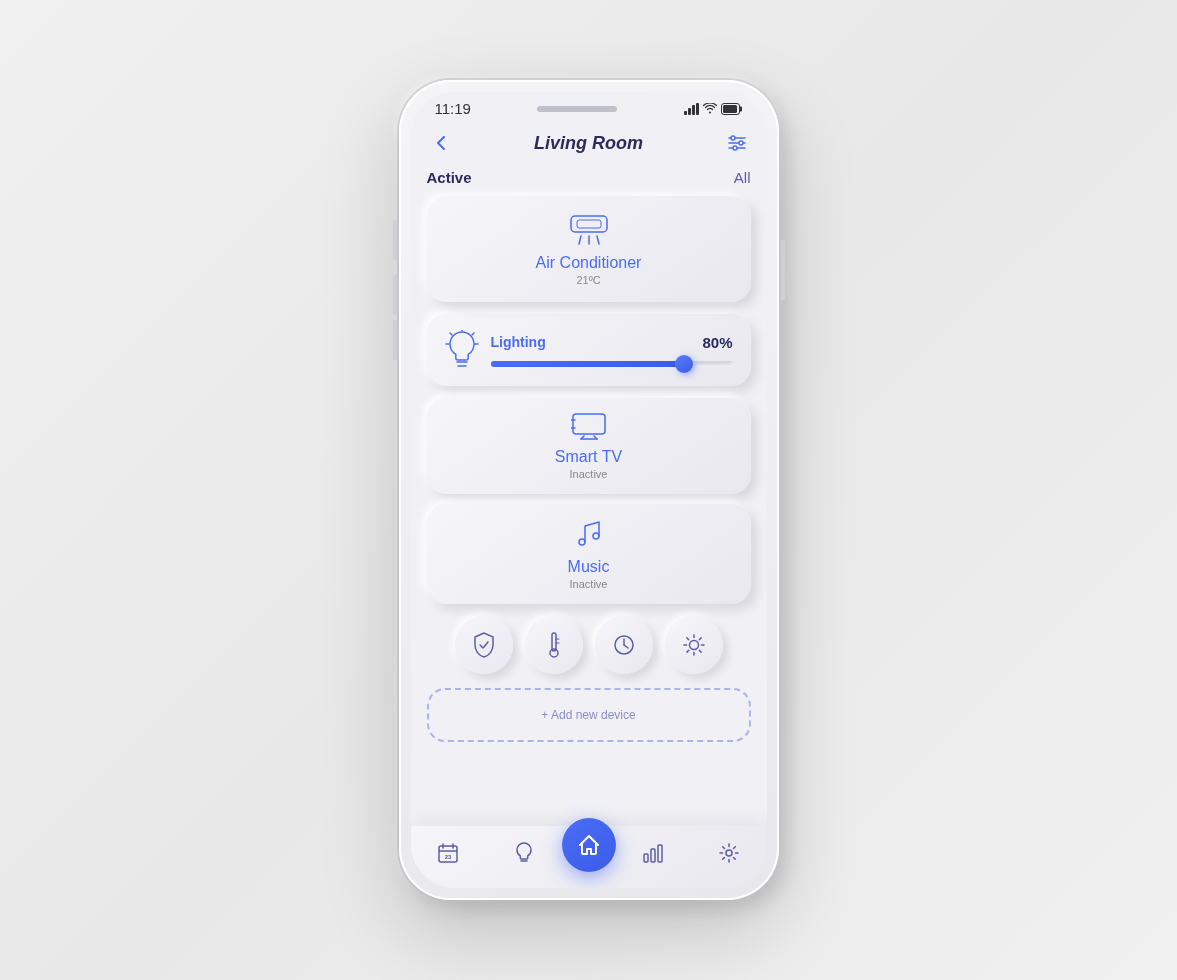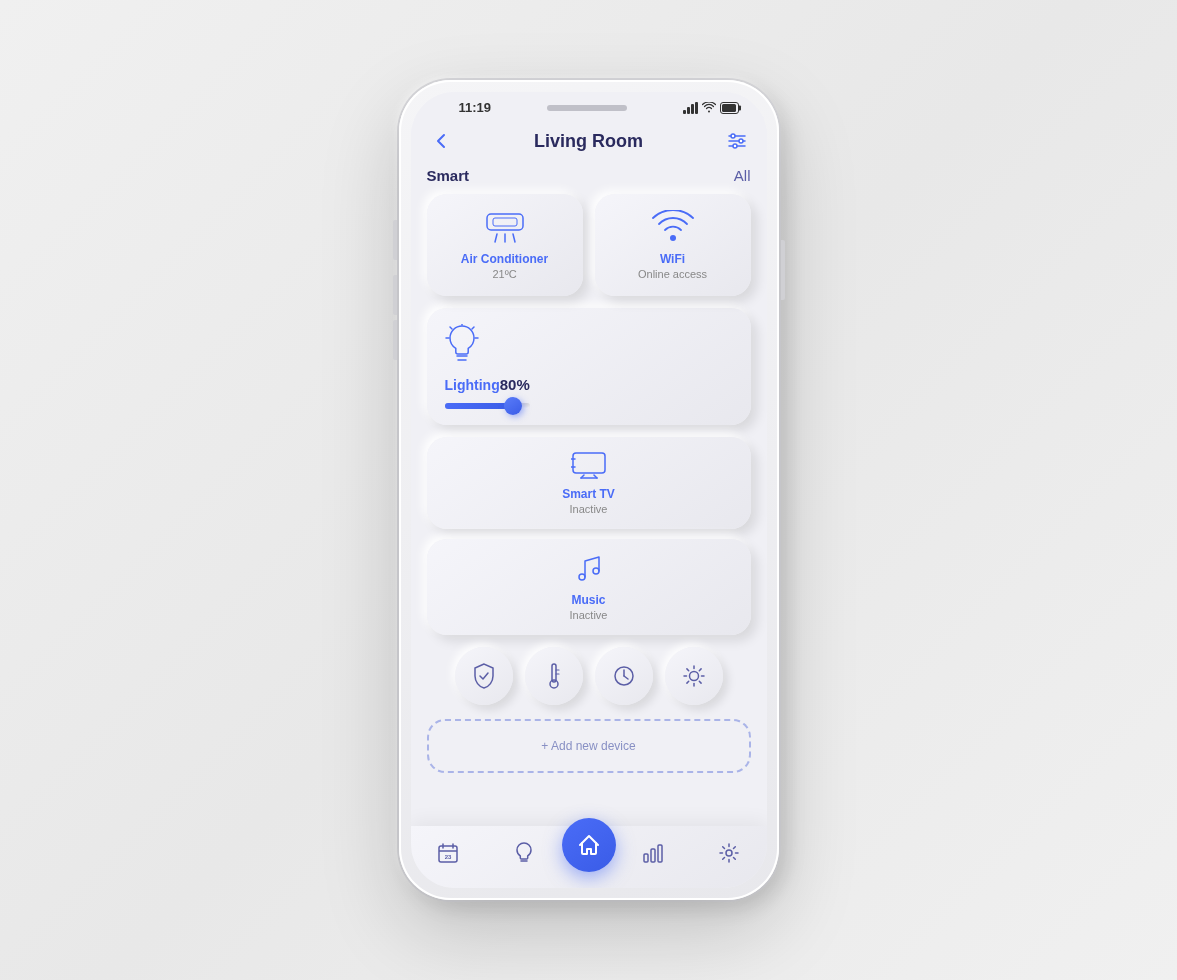--- a/index.html
+++ b/index.html
@@ -66,24 +66,23 @@
 
     
     .status-bar {
       display: flex;
       align-items: center;
       justify-content: space-between;
       padding: 8px 24px 4px;
       background: #f0f0f5;
     }
     .status-time {
-      font-size: 13px;
-      font-weight: 700;
+      font-size: 15px;
+      font-weight: 400;
       color: #333;
-      margin-left: 24px;
     }
     .status-notch {
       width: 80px;
       height: 6px;
       background: #c0c0c8;
       border-radius: 3px;
     }
     .status-icons {
       display: flex;
       align-items: center;
@@ -127,20 +126,21 @@
       display: flex;
       align-items: center;
       justify-content: center;
       cursor: pointer;
       color: #5b5ea6;
     }
     .header-title {
       font-size: 18px;
       font-weight: 700;
       color: #2a2a5e;
+      font-style: italic;
     }
     .filter-btn {
       width: 28px;
       height: 28px;
       display: flex;
       align-items: center;
       justify-content: center;
       cursor: pointer;
       color: #5b5ea6;
     }
@@ -185,45 +185,44 @@
       cursor: pointer;
       flex: 1;
     }
 
     .device-icon {
       margin-bottom: 8px;
       color: #4a6cf7;
     }
 
     .device-name {
-      font-size: 12px;
-      font-weight: 700;
+      font-size: 16px;
+      font-weight: 400;
       color: #4a6cf7;
       text-align: right;
       margin-bottom: 2px;
     }
     .device-status {
       font-size: 11px;
       color: #888;
       text-align: left;
     }
 
     
     .lighting-card {
       background: linear-gradient(145deg, #f5f5fa, #e8e8ee);
       border-radius: 20px;
       box-shadow:
         6px 6px 12px rgba(0,0,0,0.10),
         -4px -4px 10px rgba(255,255,255,0.95);
       padding: 16px 18px;
       margin-bottom: 12px;
       display: flex;
-      align-items: flex-start;
+      align-items: center;
       gap: 12px;
-      flex-direction: column;
     }
     .light-icon {
       color: #4a6cf7;
       flex-shrink: 0;
     }
     .lighting-right {
       flex: 1;
     }
     .lighting-top {
       display: flex;
@@ -397,52 +396,40 @@
             <line x1="2" y1="9" x2="18" y2="9" stroke="#4a6cf7" stroke-width="1.5" stroke-linecap="round"></line>
             <line x1="2" y1="14" x2="18" y2="14" stroke="#4a6cf7" stroke-width="1.5" stroke-linecap="round"></line>
             <circle cx="6" cy="4" r="2" fill="white" stroke="#4a6cf7" stroke-width="1.5"></circle>
             <circle cx="14" cy="9" r="2" fill="white" stroke="#4a6cf7" stroke-width="1.5"></circle>
             <circle cx="8" cy="14" r="2" fill="white" stroke="#4a6cf7" stroke-width="1.5"></circle>
           </svg>
         </div>
       </div>
 
       <div class="section-header">
-        <span class="section-label">Smart</span>
+        <span class="section-label">Active</span>
         <span class="section-all">All</span>
       </div>
 
       <div class="device-cards-row">
 
         <div class="neu-card">
           <div class="device-icon">
             <svg width="44" height="34" viewBox="0 0 44 34">
               <rect x="4" y="4" width="36" height="16" rx="4" stroke="#4a6cf7" stroke-width="1.5" fill="none"></rect>
               <rect x="10" y="8" width="24" height="8" rx="2" stroke="#4a6cf7" stroke-width="1" fill="none"></rect>
               <line x1="14" y1="24" x2="12" y2="32" stroke="#4a6cf7" stroke-width="1.5" stroke-linecap="round"></line>
               <line x1="22" y1="24" x2="22" y2="32" stroke="#4a6cf7" stroke-width="1.5" stroke-linecap="round"></line>
               <line x1="30" y1="24" x2="32" y2="32" stroke="#4a6cf7" stroke-width="1.5" stroke-linecap="round"></line>
             </svg>
           </div>
           <div class="device-name">Air Conditioner</div>
           <div class="device-status">21ºC</div>
         </div>
 
-        <div class="neu-card">
-          <div class="device-icon">
-            <svg width="44" height="34" viewBox="0 0 44 34">
-              <circle cx="22" cy="28" r="3" fill="#4a6cf7"></circle>
-              <path d="M14 20c2.2-2.2 5-3.3 8-3.3s5.8 1.1 8 3.3" stroke="#4a6cf7" stroke-width="1.8" fill="none" stroke-linecap="round"></path>
-              <path d="M8 14C11.5 10.4 16.5 8 22 8s10.5 2.4 14 6" stroke="#4a6cf7" stroke-width="1.8" fill="none" stroke-linecap="round"></path>
-              <path d="M2 8C7 3 14 0 22 0s15 3 20 8" stroke="#4a6cf7" stroke-width="1.8" fill="none" stroke-linecap="round"></path>
-            </svg>
-          </div>
-          <div class="device-name">WiFi</div>
-          <div class="device-status">Online access</div>
-        </div>
       </div>
 
       <div class="lighting-card">
         <div class="light-icon">
           <svg width="34" height="40" viewBox="0 0 34 40">
             <path d="M17 2C10.4 2 5 7.4 5 14c0 4.4 2.3 8.2 5.8 10.4V28a2 2 0 002 2h8.4a2 2 0 002-2v-3.6C26.7 22.2 29 18.4 29 14 29 7.4 23.6 2 17 2z" stroke="#4a6cf7" stroke-width="1.5" fill="none"></path>
             <line x1="12" y1="32" x2="22" y2="32" stroke="#4a6cf7" stroke-width="1.5" stroke-linecap="round"></line>
             <line x1="13" y1="36" x2="21" y2="36" stroke="#4a6cf7" stroke-width="1.5" stroke-linecap="round"></line>
             <line x1="4" y1="14" x2="1" y2="14" stroke="#4a6cf7" stroke-width="1.5" stroke-linecap="round"></line>
             <line x1="30" y1="14" x2="33" y2="14" stroke="#4a6cf7" stroke-width="1.5" stroke-linecap="round"></line>

